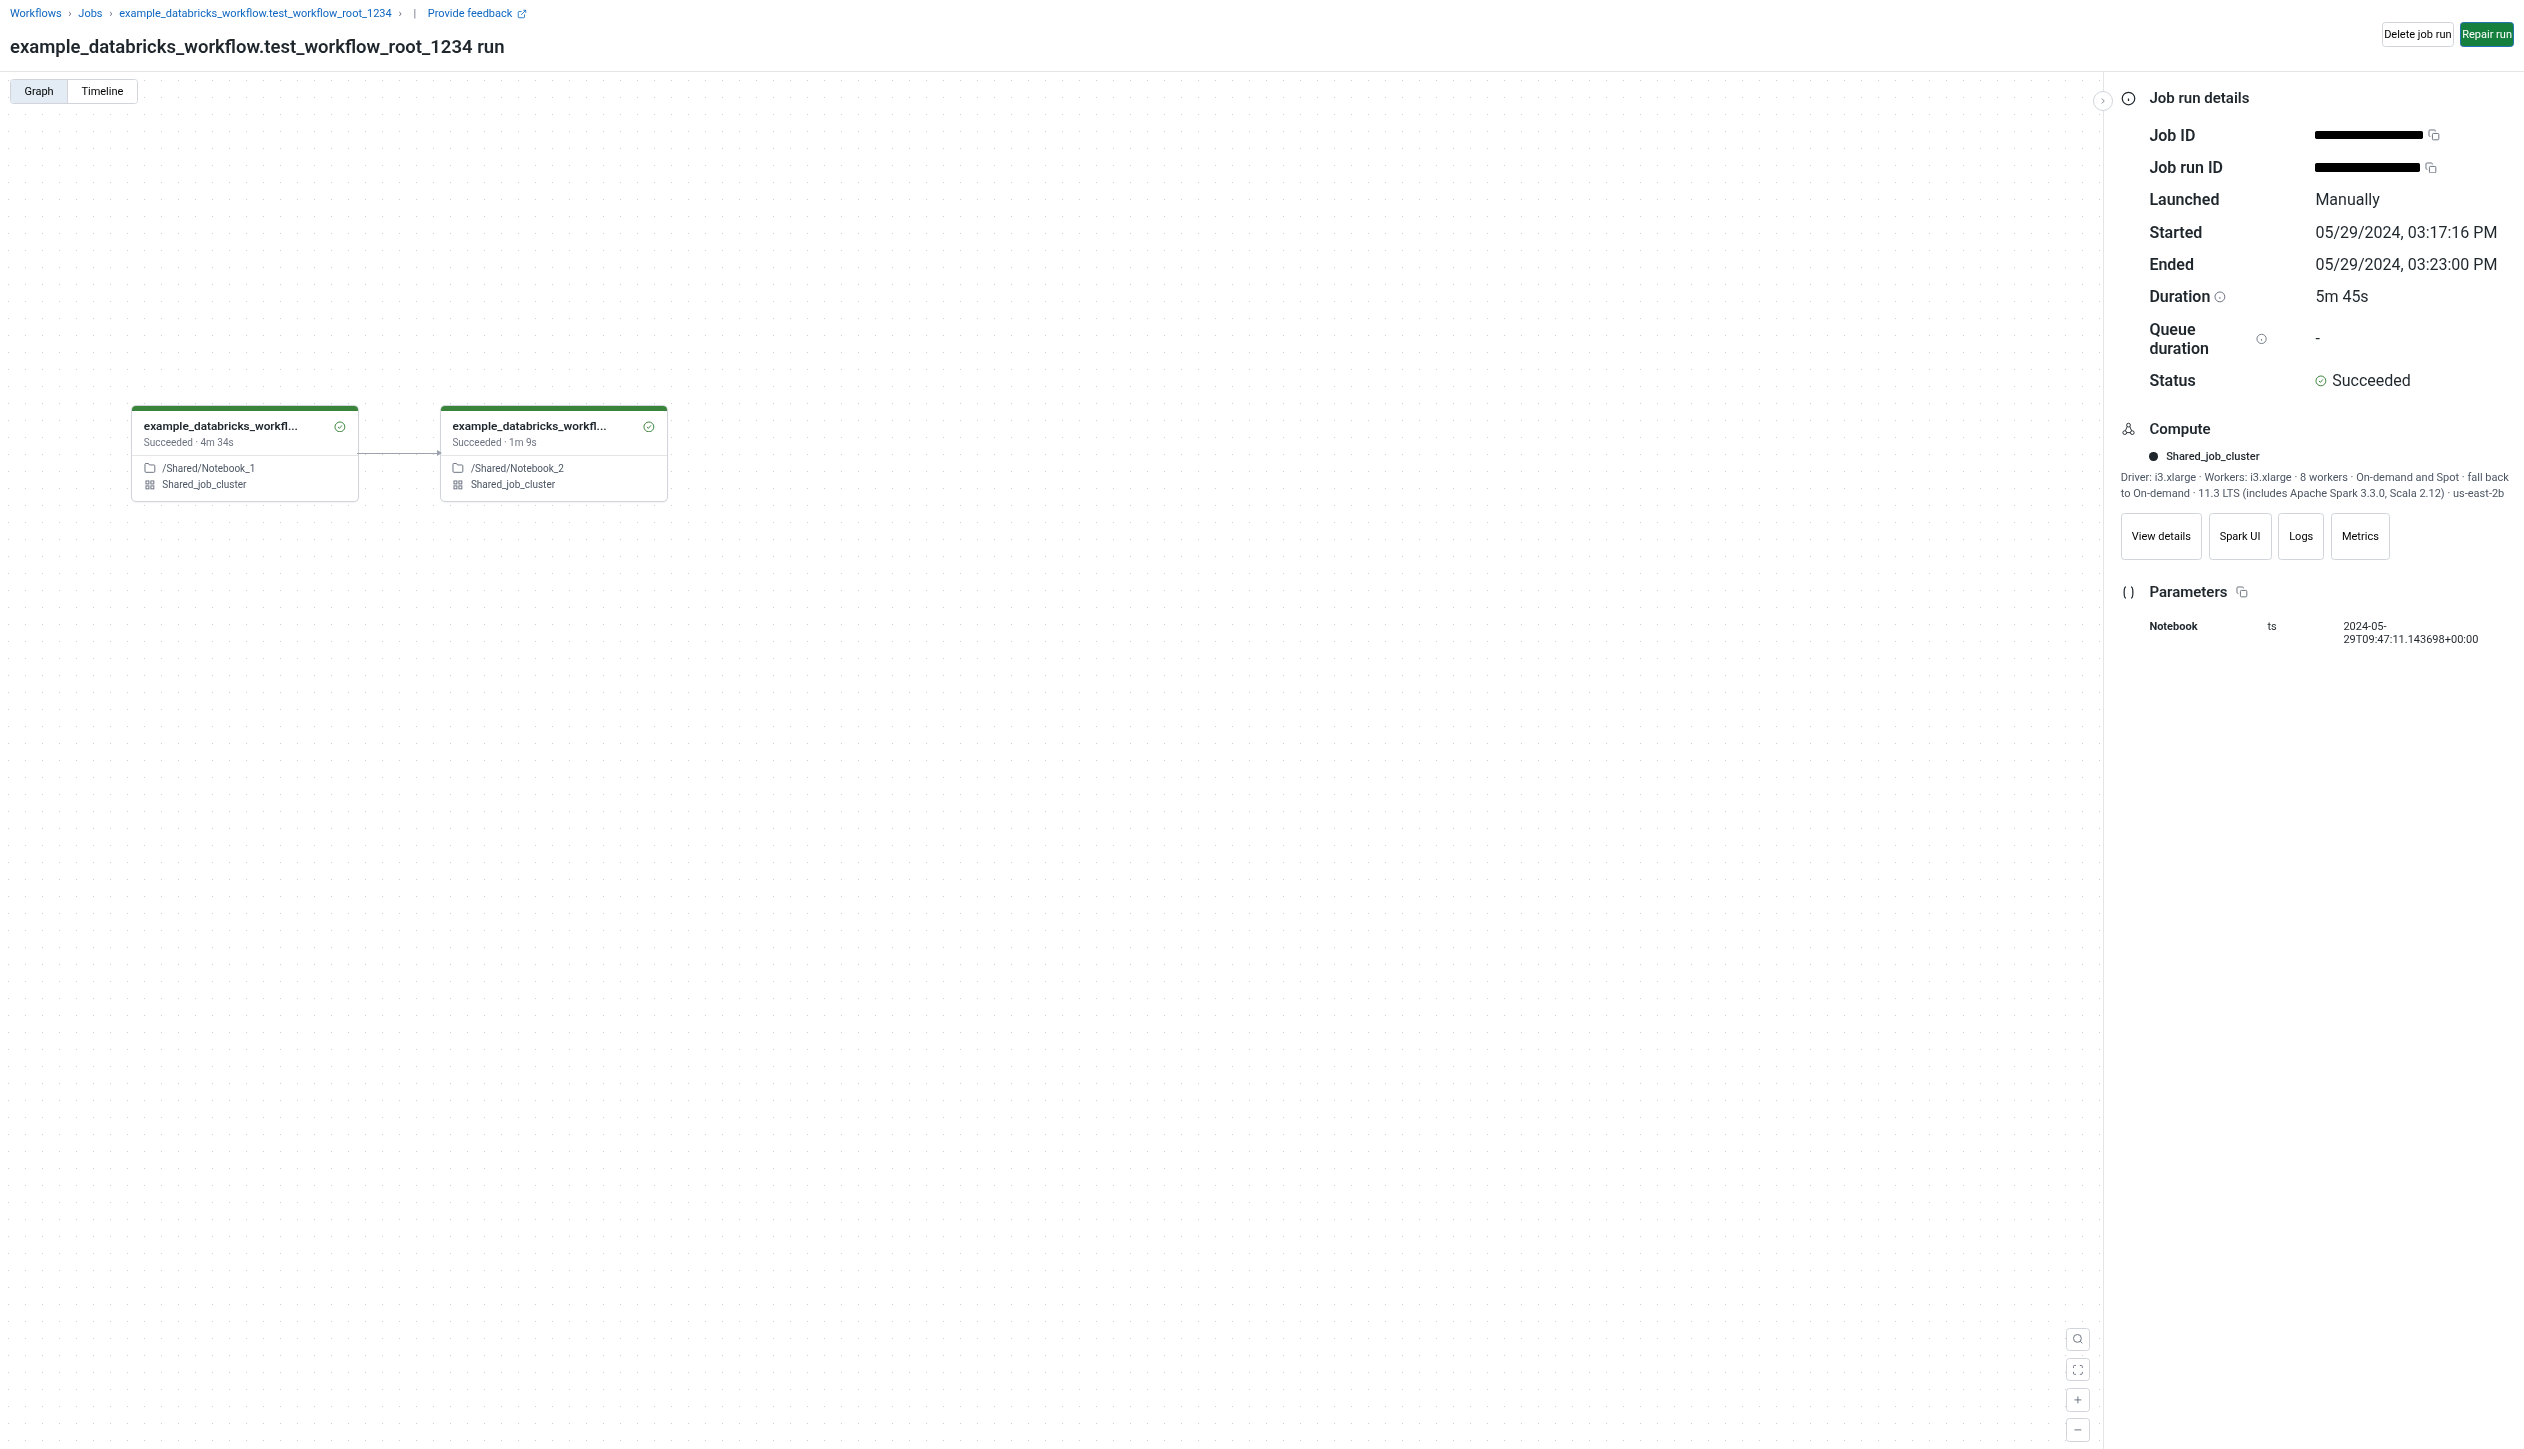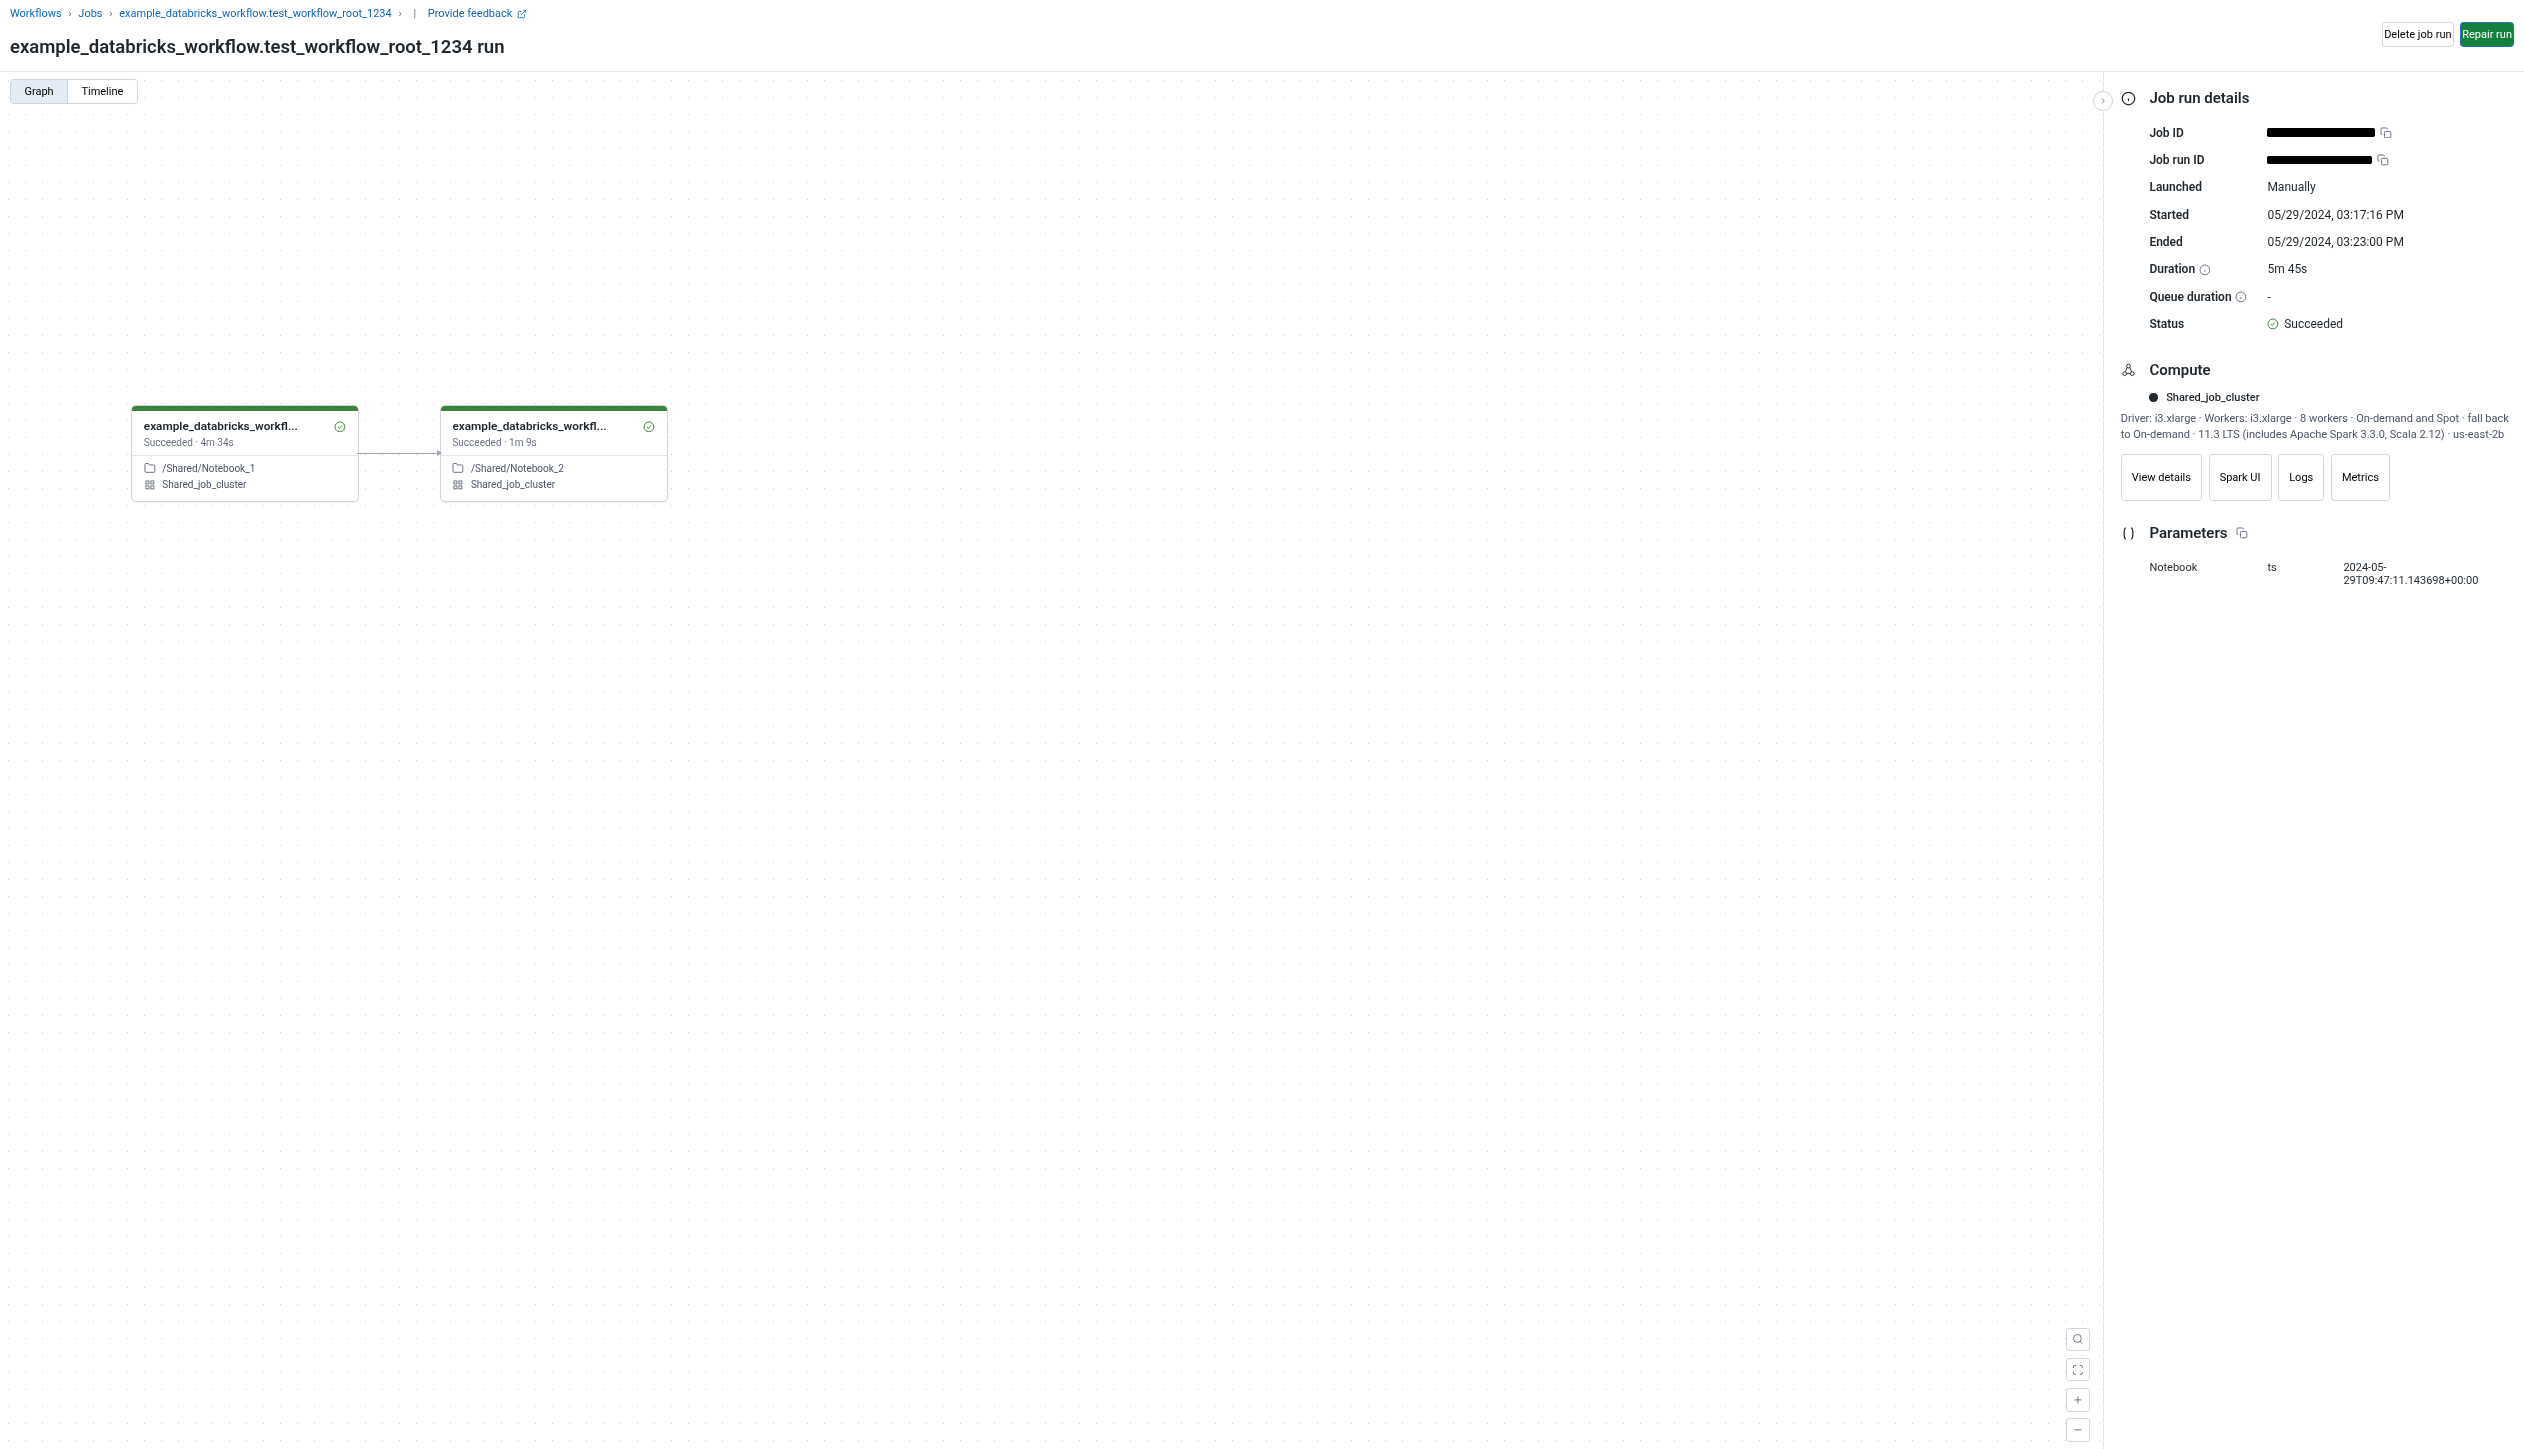--- a/index.html
+++ b/index.html
@@ -160,34 +160,34 @@
     }
     .side-panel {
       width: 420px;
       padding: 17px 10px 17px 17px;
       overflow-y: auto;
     }
     .panel-section { display: flex; gap: 13.4px; margin-bottom: 23.5px; }
     .panel-icon { width: 15px; height: 15px; flex-shrink: 0; margin-top: 1.7px; }
     .panel-content { flex: 1; }
     .panel-title { font-size: 15px; font-weight: 600; margin-bottom: 11.8px; display: flex; align-items: center; gap: 8.4px;}
-    .detail-row { display: flex; padding: 6.7px 0; font-size: 12px; }
+    .detail-row { display: flex; padding: 6.7px 0; font-size: 16px; gap: 48px; }
     .detail-label { width: 118px; font-weight: 600; display: flex; align-items: center; gap: 3.4px; }
     .detail-value { flex: 1; display: flex; align-items: center; gap: 5px; }
     .info-icon { width: 11.8px; height: 11.8px; color: #6b7280; }
     .copy-icon { width: 11.8px; height: 11.8px; color: #6b7280; cursor: pointer; }
     .redacted { color: #000; background: #000; display: inline-block; height: 8.4px; user-select: none; border-radius: 1.7px;}
     .compute-header { display: flex; align-items: center; gap: 8.4px; margin-bottom: 6.7px; }
     .compute-dot { width: 8.4px; height: 8.4px; background: #1f272d; border-radius: 50%; }
     .compute-name { font-size: 11px; font-weight: 500; }
     .compute-desc { font-size: 11px; color: #4b5563; line-height: 1.5; margin-bottom: 10px; margin-left: -28.6px;}
     .compute-btns { display: flex; gap: 6.7px; margin-left: -28.6px; }
     .compute-btn { padding: 16px 10px; border: 0.8px solid #d1d5db; border-radius: 3.4px; background: #fff; cursor: pointer; font-size: 11px;}
     .param-grid { display: grid; grid-template-columns: 118px 76px 1fr; font-size: 11px; padding-top: 6.7px;}
-    .param-grid div:first-child { font-weight: 400; }
+    .param-grid div:first-child { font-weight: 700; }
     .status-wrap { display: flex; align-items: center; gap: 5px;}
   </style>
 </head>
 <body>
 
 <div class="header">
   <div class="header-left">
     <div class="breadcrumb">
       <a>Workflows</a>
       <span class="breadcrumb-sep">›</span>

